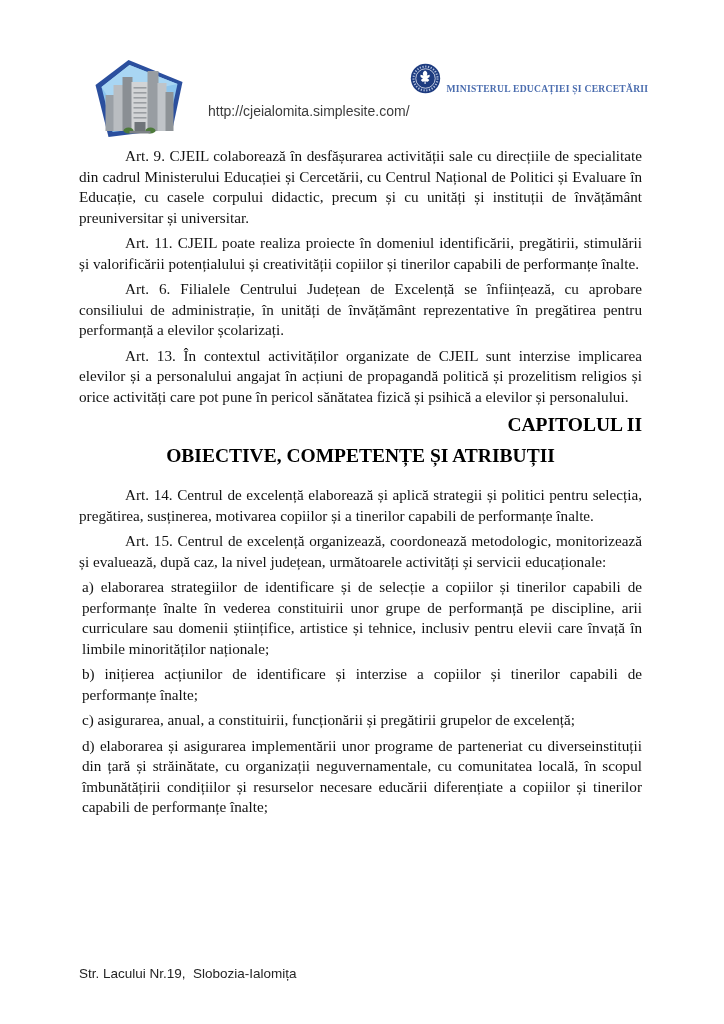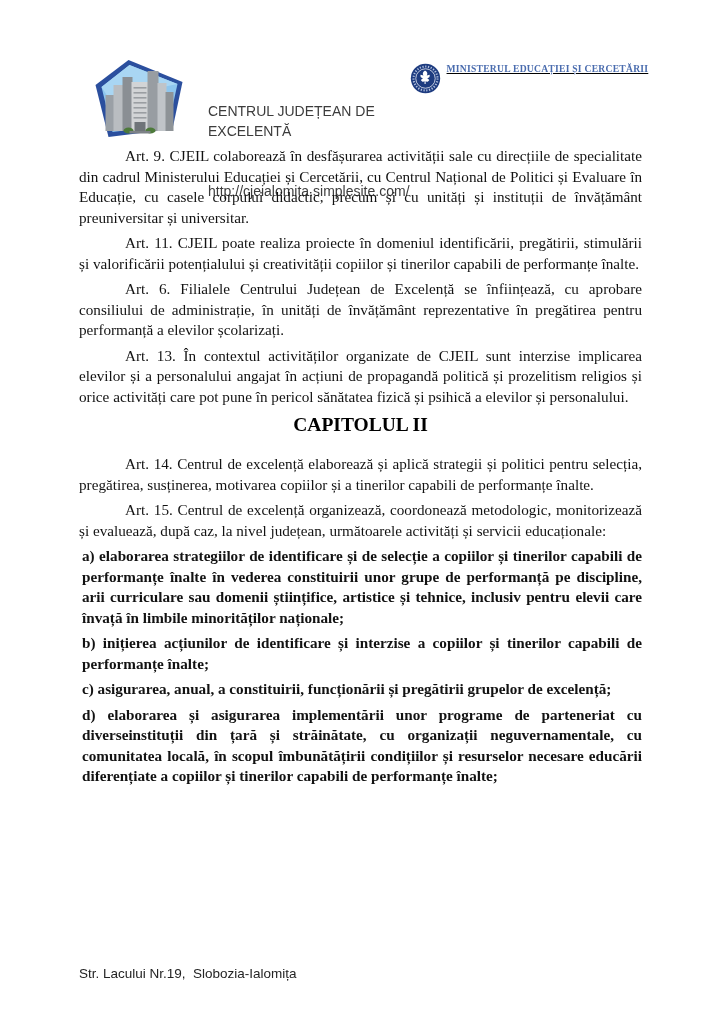--- a/index.html
+++ b/index.html
@@ -11,38 +11,38 @@
   .content { position:absolute; left:79px; width:563px; top:0; }
 
   
   .header { margin-top:59px; display:flex; align-items:flex-start; height:80px; }
   .logo { width:93px; height:79px; margin-left:14px; flex:0 0 auto; }
   .header-text {
     margin-left:22px; margin-top:2px;
     font-family:"Liberation Sans","DejaVu Sans",sans-serif;
     font-size:14px; line-height:20px; color:#3c3c3c; white-space:pre-wrap;
   }
-  .ministry { margin-left:auto; display:flex; align-items:flex-start; margin-top:4px;text-decoration:underline; }
+  .ministry { margin-left:auto; display:flex; align-items:flex-end; margin-top:4px; }
   .ministry-emblem { width:31px; height:31px; flex:0 0 auto; }
   .ministry-label {
     margin-left:6px; font-family:"Liberation Serif","DejaVu Serif",serif;
     font-weight:bold; font-size:9.6px; letter-spacing:0.25px; color:#4a6cae;
     white-space:nowrap;
   }
 
   
   .docbody {
     margin-top:7px; font-size:15.2px; line-height:20.5px; color:#121212;
     text-align:justify;
   }
   .docbody p { margin:0 0 5px 0; }
   p.art  { text-indent:46px; }
-  p.item { text-indent:0; padding-left:3px;font-weight:bold; }
+  p.item { text-indent:0; padding-left:3px; }
   .chapter-title {
-    text-align:center; font-weight:bold; font-size:19.5px; line-height:26px;
+    text-align:right; font-weight:bold; font-size:19.5px; line-height:26px;
     margin:40px 0 0 0; text-indent:0; color:#000;
   }
   .chapter-subtitle {
     text-align:center; font-weight:bold; font-size:19.5px; line-height:26px;
     margin:13px 0 0 0; text-indent:0; color:#000;
   }
   p.first-after-chapter { margin-top:16px; }
 
   
   .footer {
@@ -79,21 +79,20 @@
           <rect x="64" y="24" width="9" height="48" fill="#c0c4c8"></rect>
           <rect x="72" y="33" width="8" height="39" fill="#8e9397"></rect>
           <rect x="41" y="63" width="11" height="9" fill="#6f7479"></rect>
           <ellipse cx="35" cy="71.5" rx="5" ry="3" fill="#4d7a3a"></ellipse>
           <ellipse cx="57" cy="71.5" rx="5" ry="3" fill="#4d7a3a"></ellipse>
           <rect x="36" y="72" width="21" height="2.5" fill="#7d8287"></rect>
         </svg>
       </div>
 
       <div class="header-text">
-        <div>CENTRUL JUDEȚEAN DE EXCELENTĂ</div>
         <div>http://cjeialomita.simplesite.com/</div>
       </div>
 
       <div class="ministry">
         <span class="ministry-emblem">
           <svg width="31" height="31" viewBox="0 0 30 30" xmlns="http://www.w3.org/2000/svg">
             <circle cx="15" cy="15" r="14.2" fill="#1e3c80"></circle>
             <circle cx="15" cy="15" r="11.6" fill="none" stroke="#cdd8ef" stroke-width="2" stroke-dasharray="1.2 1.5" opacity="0.85"></circle>
             <circle cx="15" cy="15" r="9.4" fill="#1e3c80" stroke="#ffffff" stroke-width="0.7"></circle>
             <path d="M15,7.6 c1.9,1.3 2.3,3 1.2,4.4 l2.8,-0.7 c0.5,1.9 -0.6,3.1 -2.3,3.4 l2,1.7 c-0.9,1.8 -2.4,2.1 -3.6,1.3 l0,2.6 l-1,0 l0,-2.6 c-1.2,0.8 -2.7,0.5 -3.6,-1.3 l2,-1.7 c-1.7,-0.3 -2.8,-1.5 -2.3,-3.4 l2.8,0.7 c-1.1,-1.4 -0.7,-3.1 1.2,-4.4 Z" fill="#ffffff"></path>
@@ -103,20 +102,21 @@
       </div>
     </div>
 
     <div class="docbody">
       <p class="art">Art. 9. CJEIL colaborează în desfășurarea activității sale cu direcțiile de specialitate din cadrul Ministerului Educației și Cercetării, cu Centrul Național de Politici și Evaluare în Educație, cu casele corpului didactic, precum și cu unități și instituții de învățământ preuniversitar și universitar.</p>
       <p class="art">Art. 11. CJEIL poate realiza proiecte în domeniul identificării, pregătirii, stimulării și valorificării potențialului și creativității copiilor și tinerilor capabili de performanțe înalte.</p>
       <p class="art">Art. 6. Filialele Centrului Județean de Excelență se înființează, cu aprobare consiliului de administrație, în unități de învățământ reprezentative în pregătirea pentru performanță a elevilor școlarizați.</p>
       <p class="art">Art. 13. În contextul activităților organizate de CJEIL sunt interzise implicarea elevilor și a personalului angajat în acțiuni de propagandă politică și prozelitism religios și orice activități care pot pune în pericol sănătatea fizică și psihică a elevilor și personalului.</p>
 
       <p class="chapter-title">CAPITOLUL II</p>
+      <p class="chapter-subtitle">OBIECTIVE, COMPETENȚE ȘI ATRIBUȚII</p>
 
       <p class="art first-after-chapter">Art. 14. Centrul de excelență elaborează și aplică strategii și politici pentru selecția, pregătirea, susținerea, motivarea copiilor și a tinerilor capabili de performanțe înalte.</p>
       <p class="art">Art. 15. Centrul de excelență organizează, coordonează metodologic, monitorizează și evaluează, după caz, la nivel județean, următoarele activități și servicii educaționale:</p>
 
       <p class="item">a) elaborarea strategiilor de identificare și de selecție a copiilor și tinerilor capabili de performanțe înalte în vederea constituirii unor grupe de performanță pe discipline, arii curriculare sau domenii științifice, artistice și tehnice, inclusiv pentru elevii care învață în limbile minorităților naționale;</p>
       <p class="item">b) inițierea acțiunilor de identificare și interzise a copiilor și tinerilor capabili de performanțe înalte;</p>
       <p class="item">c) asigurarea, anual, a constituirii, funcționării și pregătirii grupelor de excelență;</p>
       <p class="item">d) elaborarea și asigurarea implementării unor programe de parteneriat cu diverseinstituții din țară și străinătate, cu organizații neguvernamentale, cu comunitatea locală, în scopul îmbunătățirii condițiilor și resurselor necesare educării diferențiate a copiilor și tinerilor capabili de performanțe înalte;</p>
     </div>
   </div>

